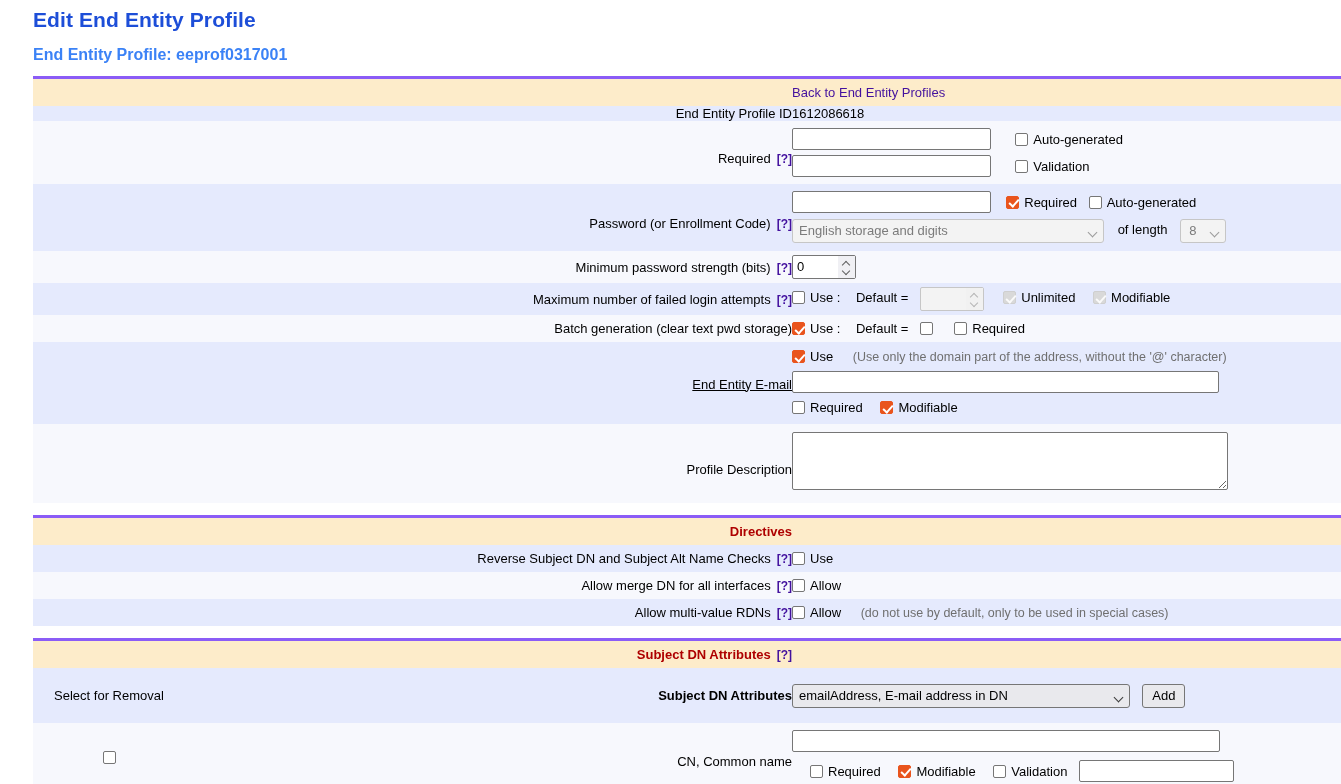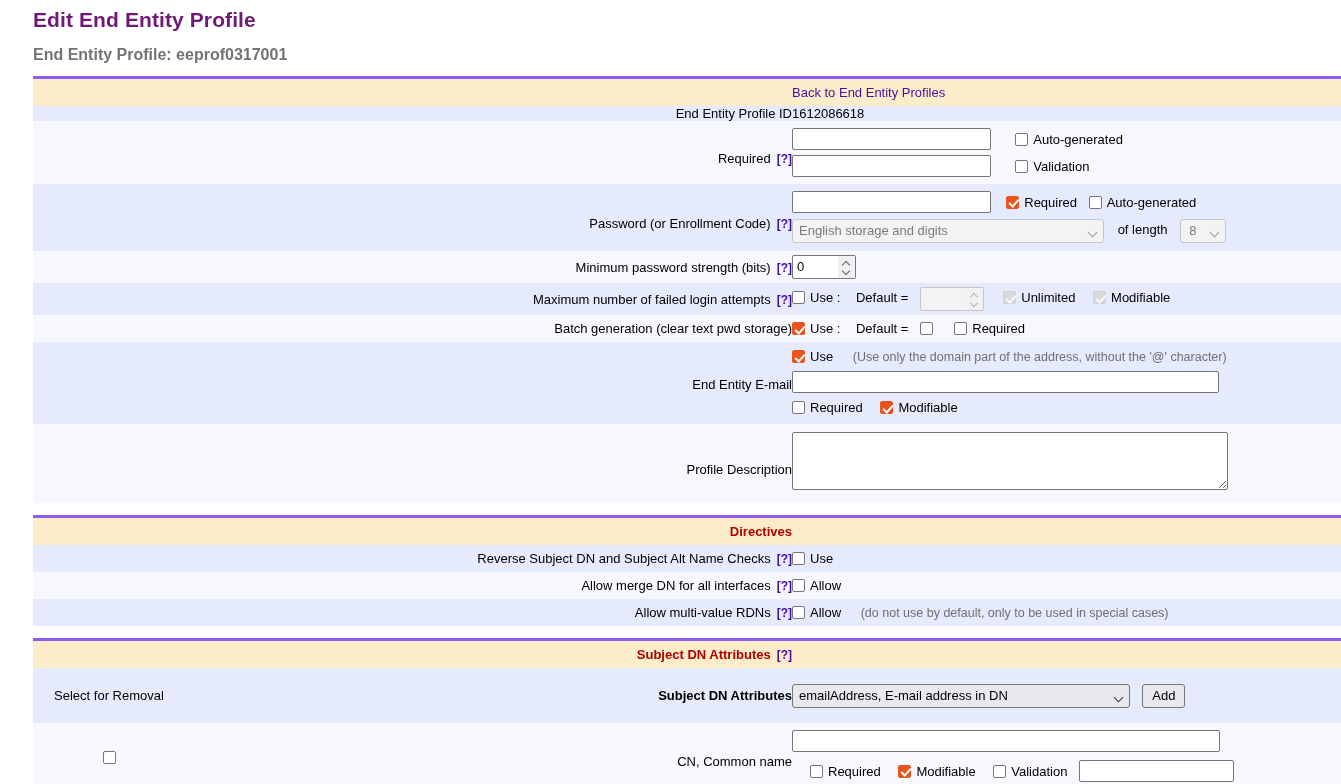--- a/index.html
+++ b/index.html
@@ -13,28 +13,28 @@
     font-family: "Liberation Sans", sans-serif;
     font-size: 13px;
     color: #000000;
     overflow: hidden;
   }
 
   
   .page-title {
     font-size: 21px;
     font-weight: bold;
-    color: #701a75;
+    color: #1d4ed8;
     margin: 8px 0 0 33px;
     letter-spacing: 0.1px;
   }
   .sub-title {
     font-size: 16px;
     font-weight: bold;
-    color: #737373;
+    color: #3b82f6;
     margin: 14px 0 0 33px;
   }
 
   
   .grid {
     width: 1308px;
     margin-left: 33px;
     border-collapse: collapse;
     table-layout: fixed;
   }
@@ -400,21 +400,21 @@
         <span class="cb checked"></span><span class="cb-label tight">Use :</span>
         <span class="cb-label tight" style="margin-left:4px;">Default =</span>
         <span class="cb"></span>
         <span style="display:inline-block;width:14px;"></span>
         <span class="cb"></span><span class="cb-label">Required</span>
       </td>
     </tr>
 
     <tr class="row-alt">
       <td>&nbsp;</td>
-      <td class="lbl lbl-top" style="padding-top:2px;">
+      <td class="lbl lbl-top" style="padding-top:2px;text-decoration:underline;">
         <span>End Entity E-mail</span>
       </td>
       <td class="fld fld-top" style="padding-top:7px;padding-bottom:9px;">
         <div class="nowrap" style="margin-bottom:7px;">
           <span class="cb checked"></span><span class="cb-label tight">Use</span>
           <span class="hint">(Use only the domain part of the address, without the '@' character)</span>
         </div>
         <div style="margin-bottom:7px;">
           <input type="text" class="in-email" value="" style="">
         </div>

